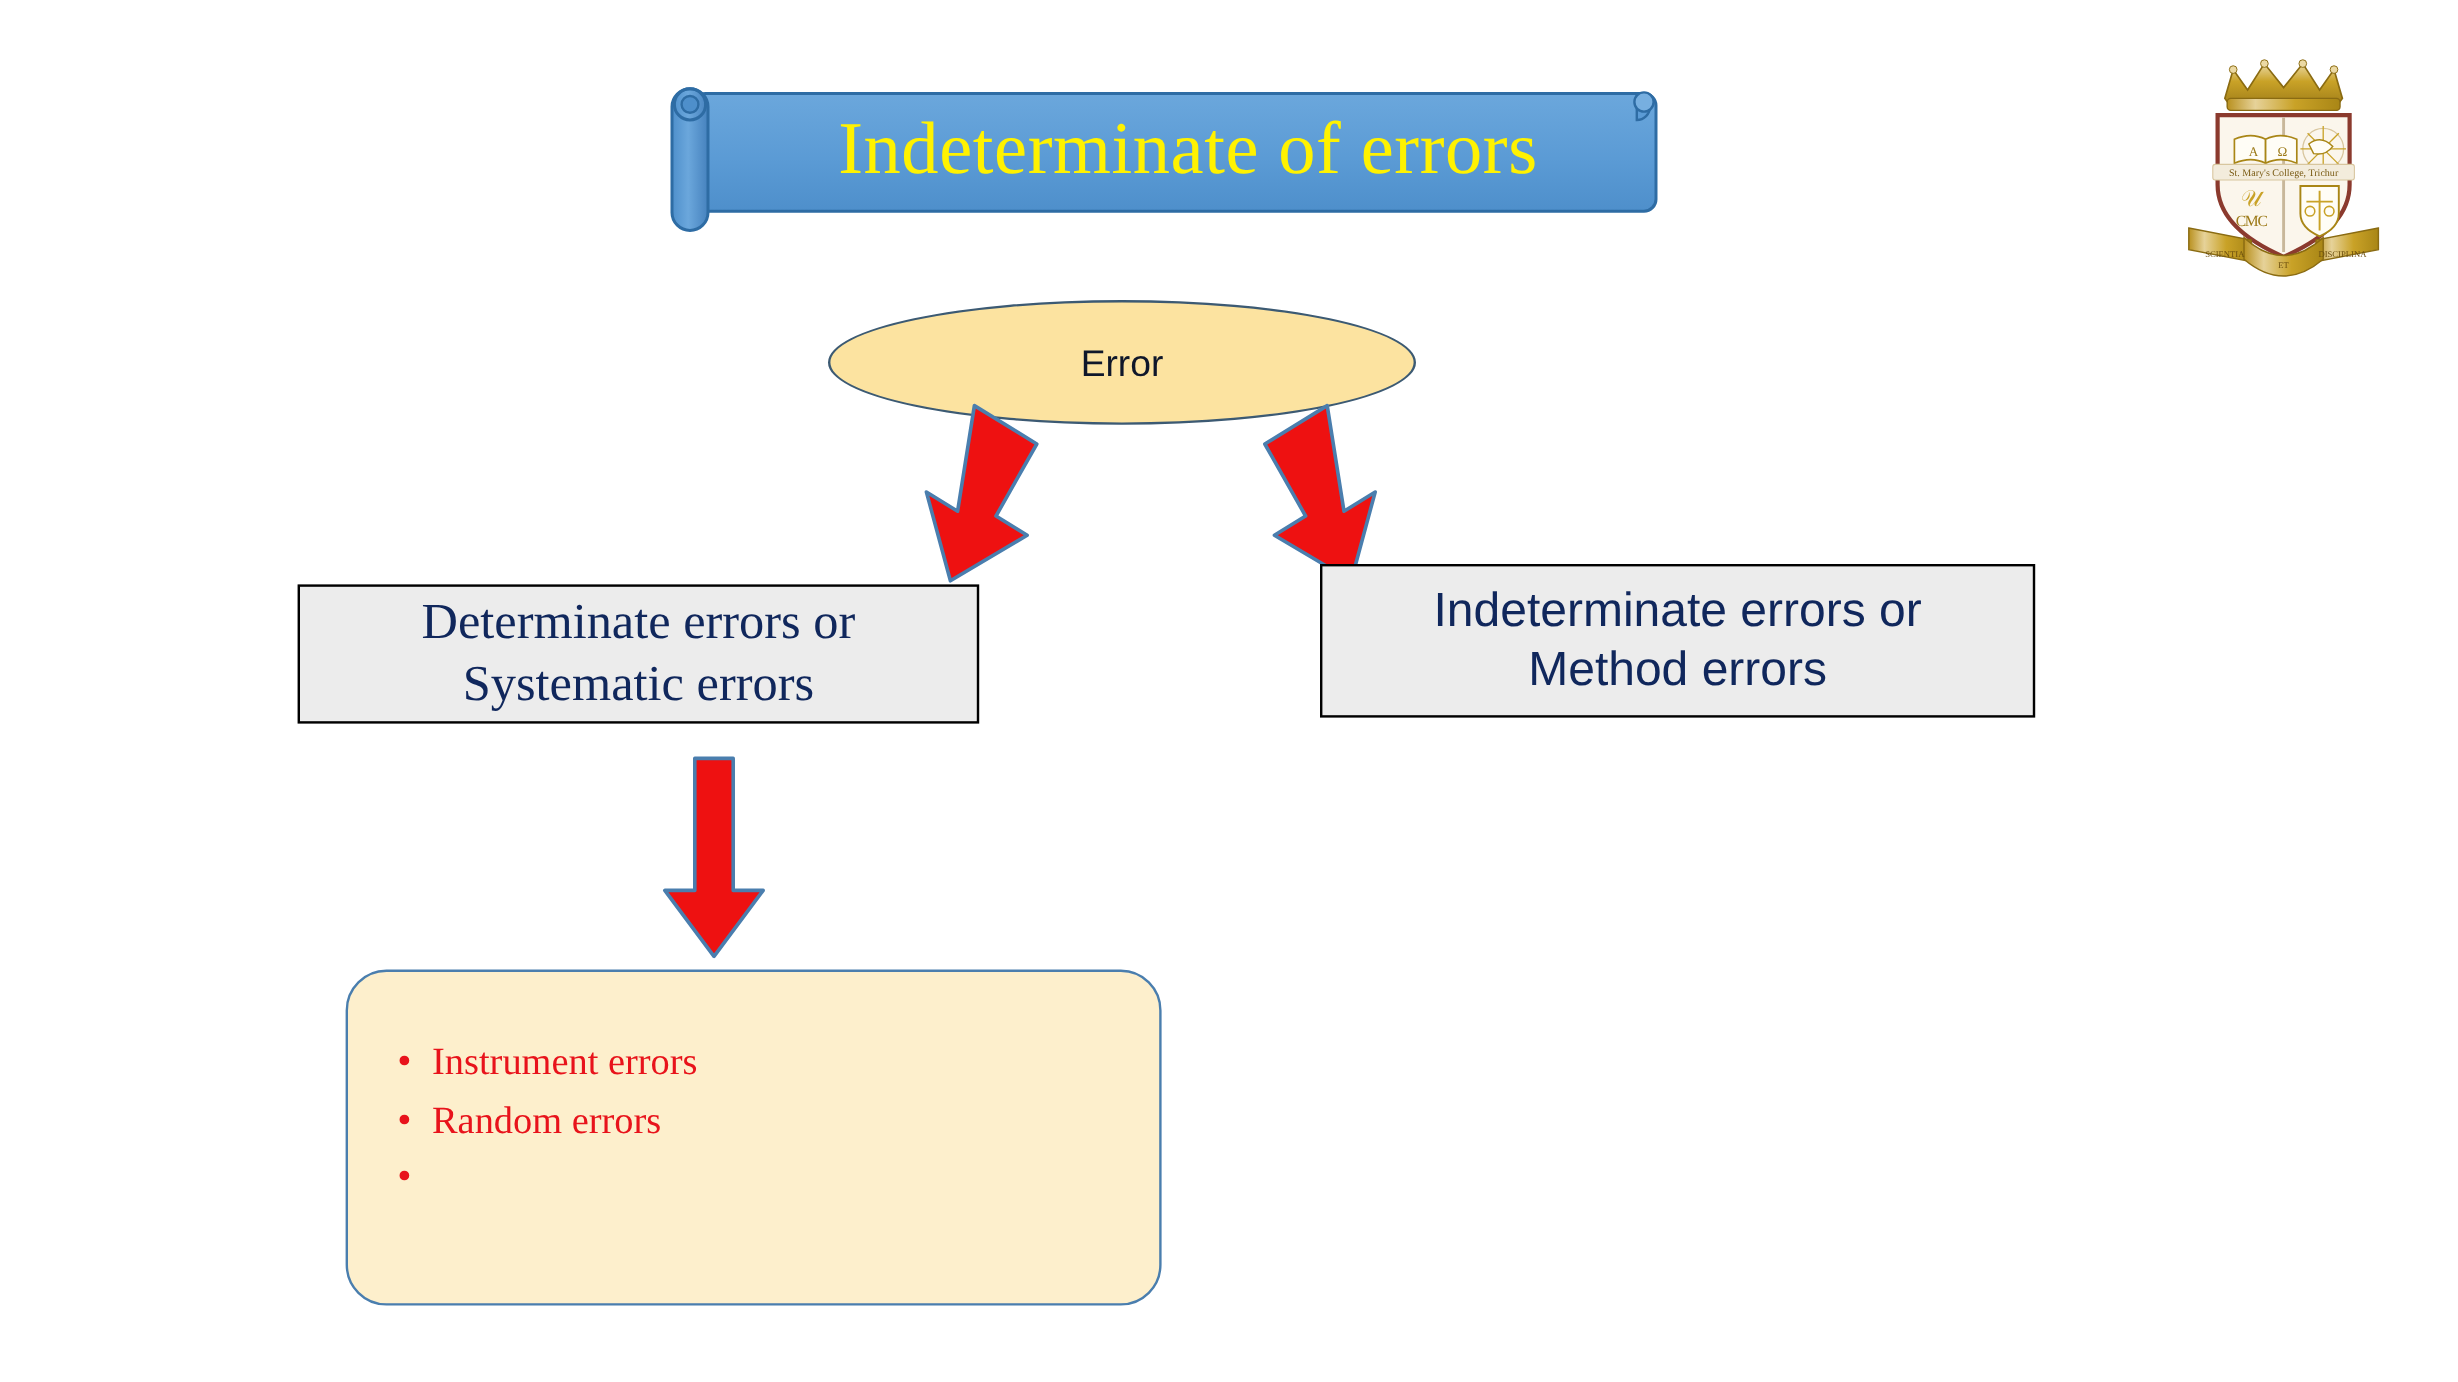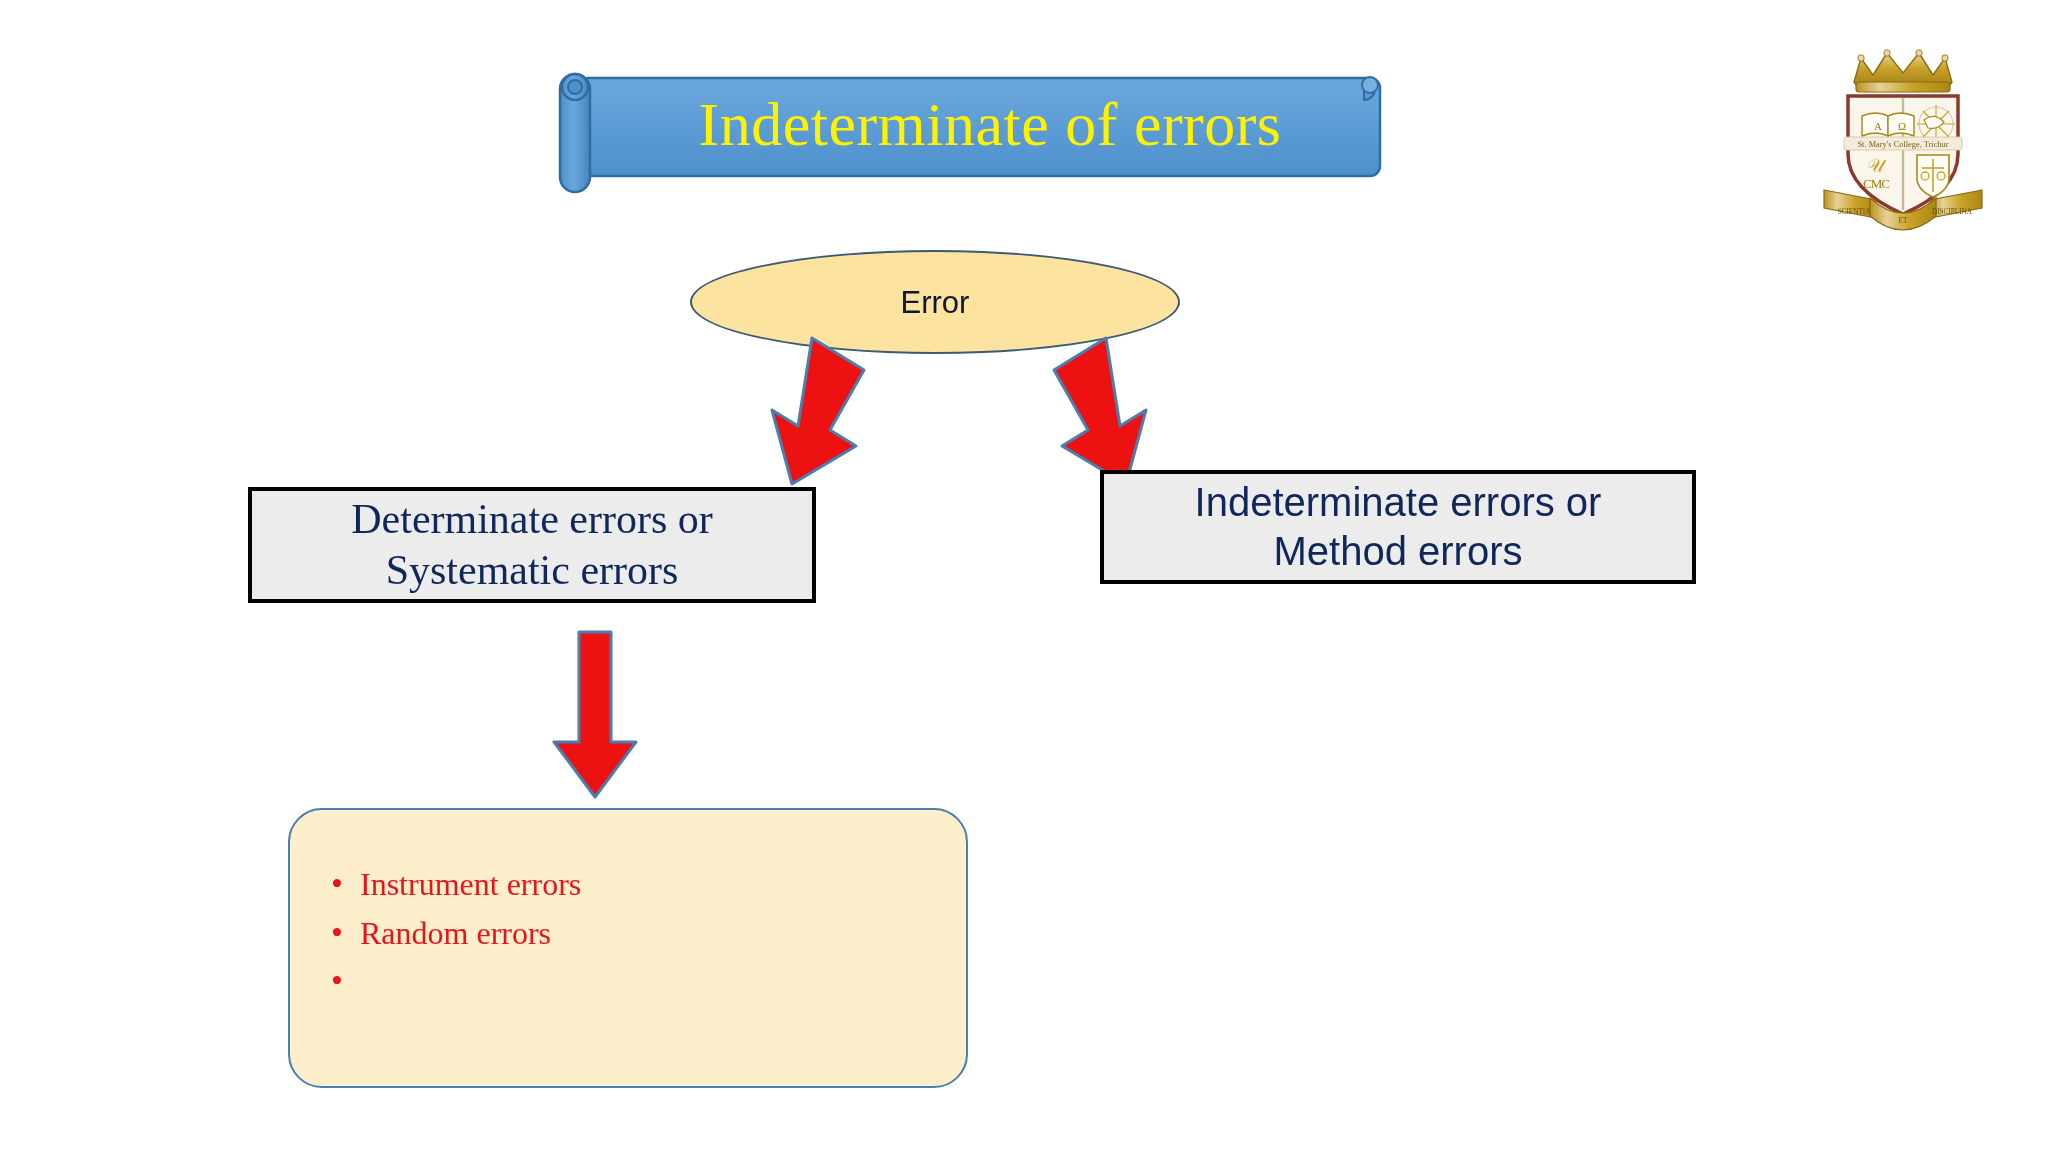--- a/index.html
+++ b/index.html
@@ -101,21 +101,21 @@
   .arrow svg { width: 100%; height: 100%; display: block; overflow: visible; }
 
   .arrow-left-diag  { left: 768px; top: 336px; width: 132px; height: 150px; }
   .arrow-right-diag { left: 1018px; top: 336px; width: 132px; height: 150px; }
   .arrow-down       { left: 552px;  top: 630px; width: 86px;  height: 170px; }
 
   
   .cat-box {
     position: absolute;
     background: #ECECEC;
-    border: 4px solid #000000;
+    border: 2px solid #000000;
     box-sizing: border-box;
     display: flex;
     align-items: center;
     justify-content: center;
     text-align: center;
     color: #10275C;
     padding: 6px 14px;
   }
   .cat-box .cat-lines {
     width: 100%;
@@ -127,21 +127,21 @@
     top: 487px;
     width: 568px;
     height: 116px;
     font-family: "Liberation Serif", serif;
     font-size: 42px;
   }
   .box-indeterminate {
     left: 1100px;
     top: 470px;
     width: 596px;
-    height: 114px;
+    height: 128px;
     font-family: "Liberation Sans", sans-serif;
     font-size: 40px;
   }
 
   
   .bullet-box {
     position: absolute;
     left: 288px;
     top: 808px;
     width: 680px;

